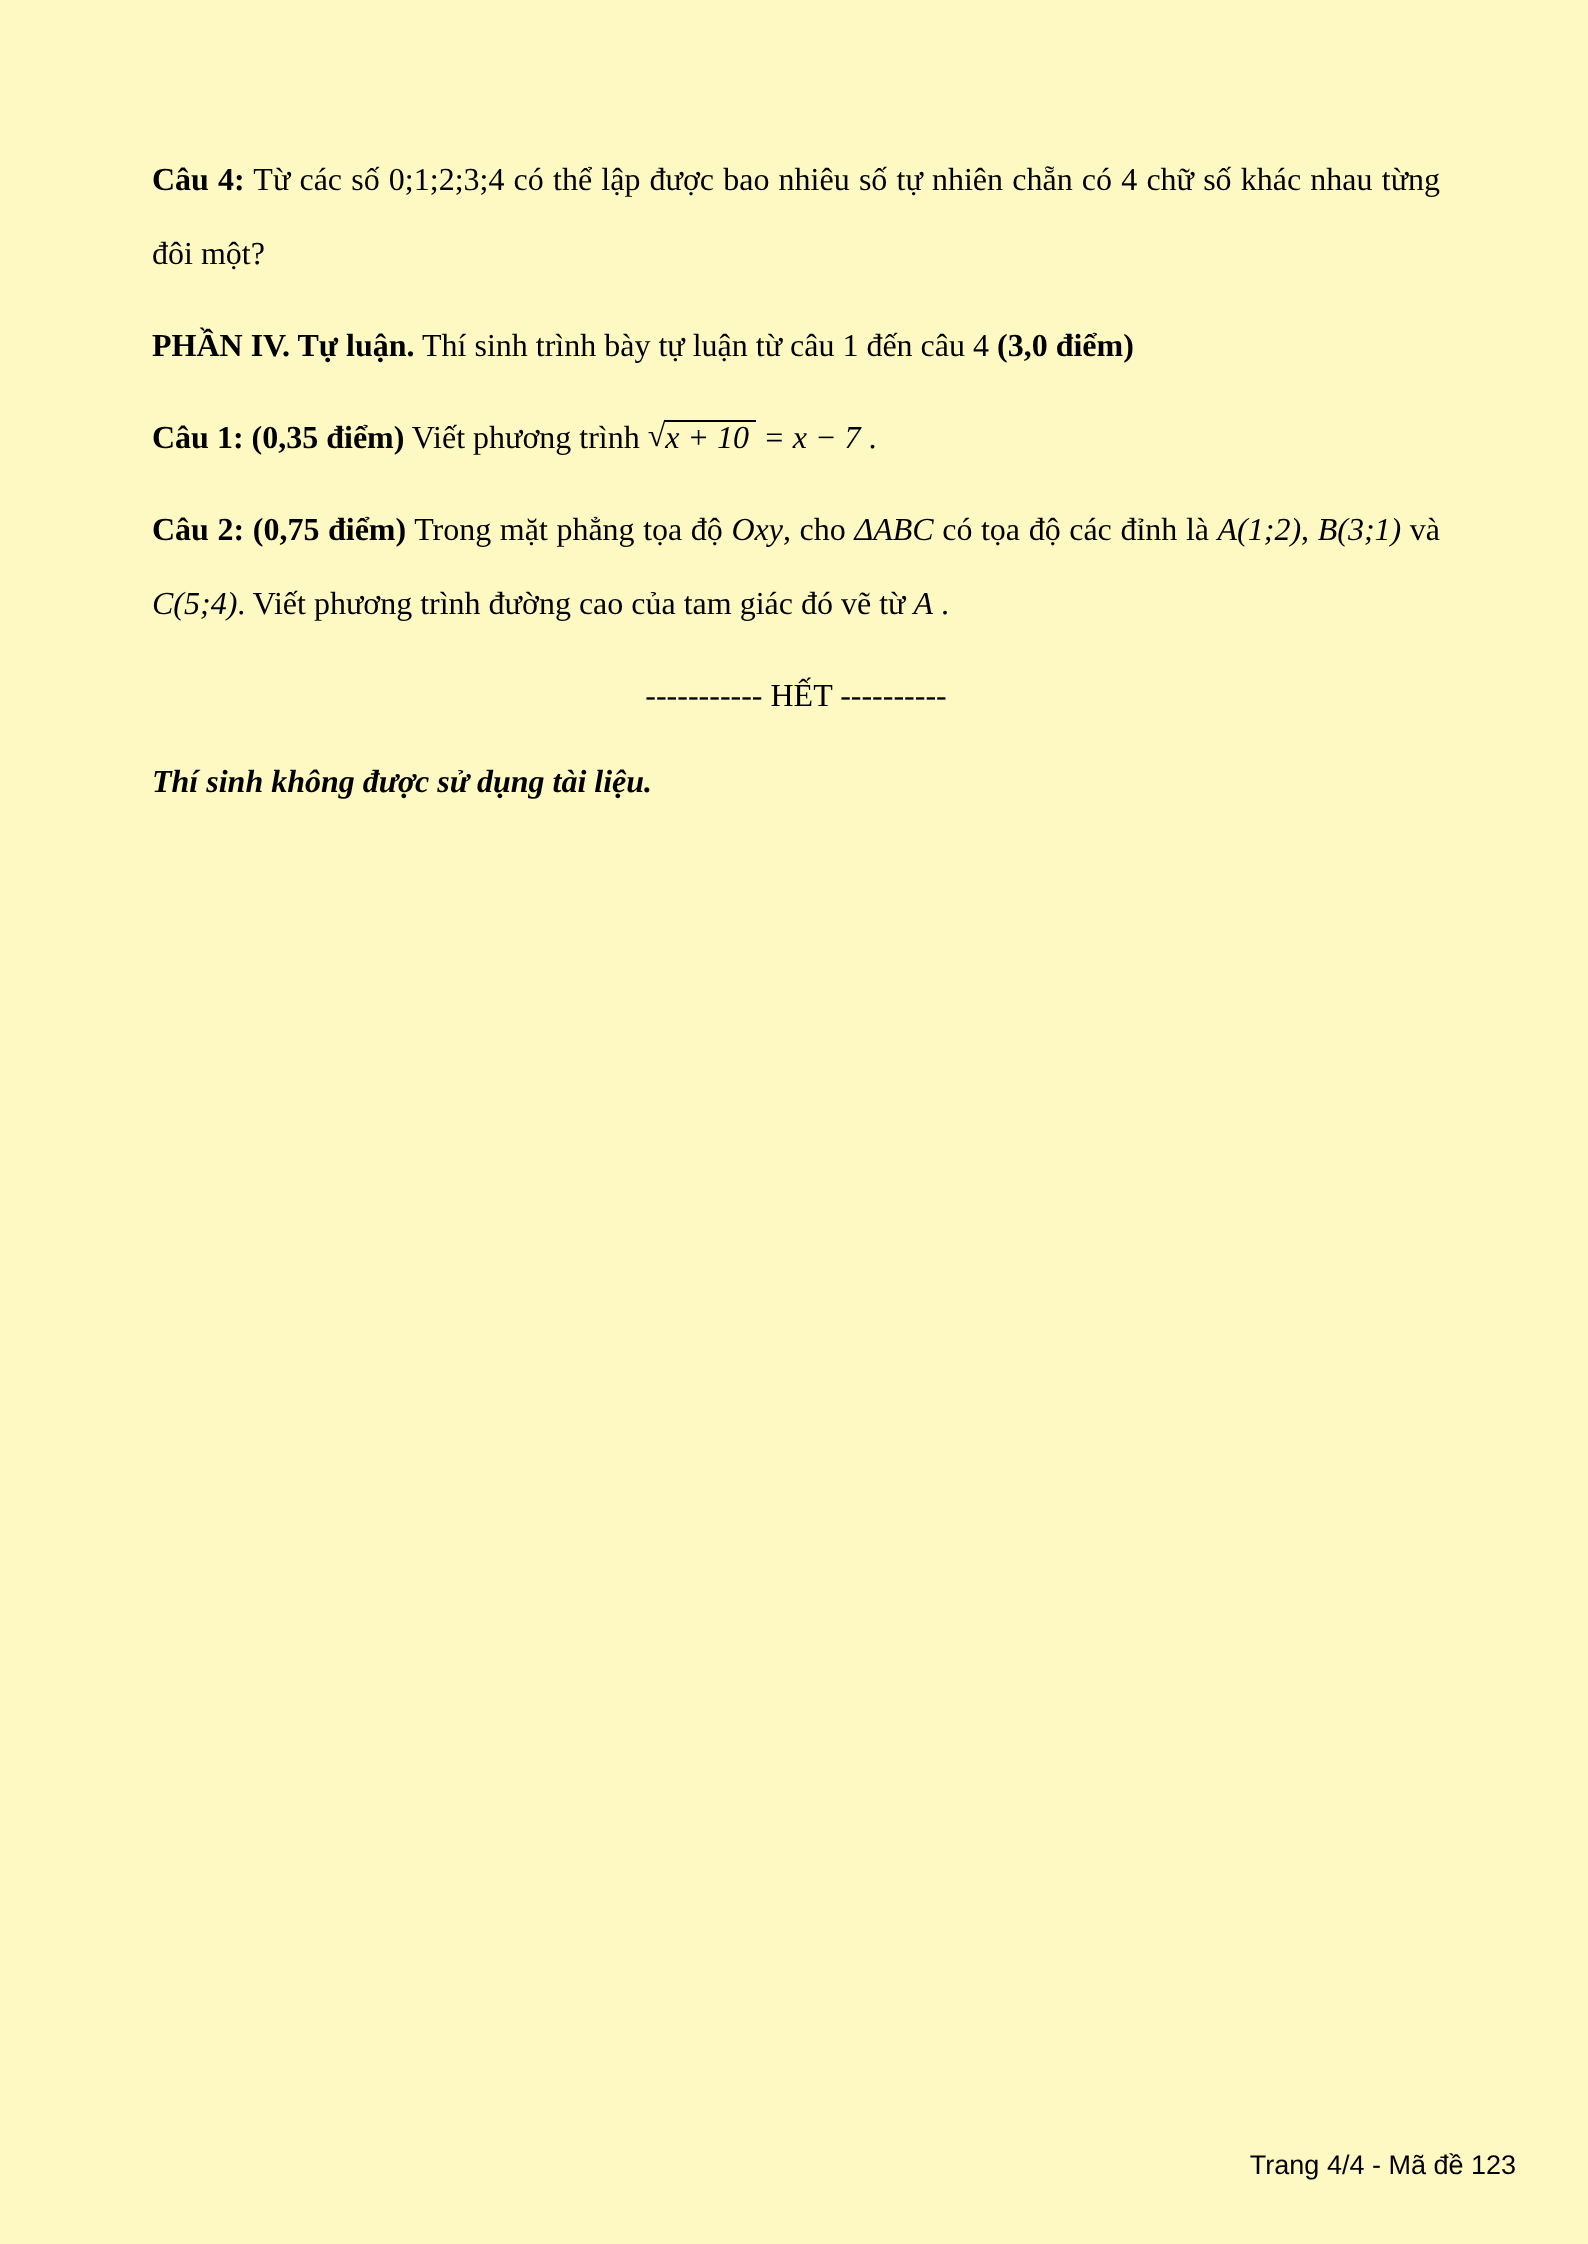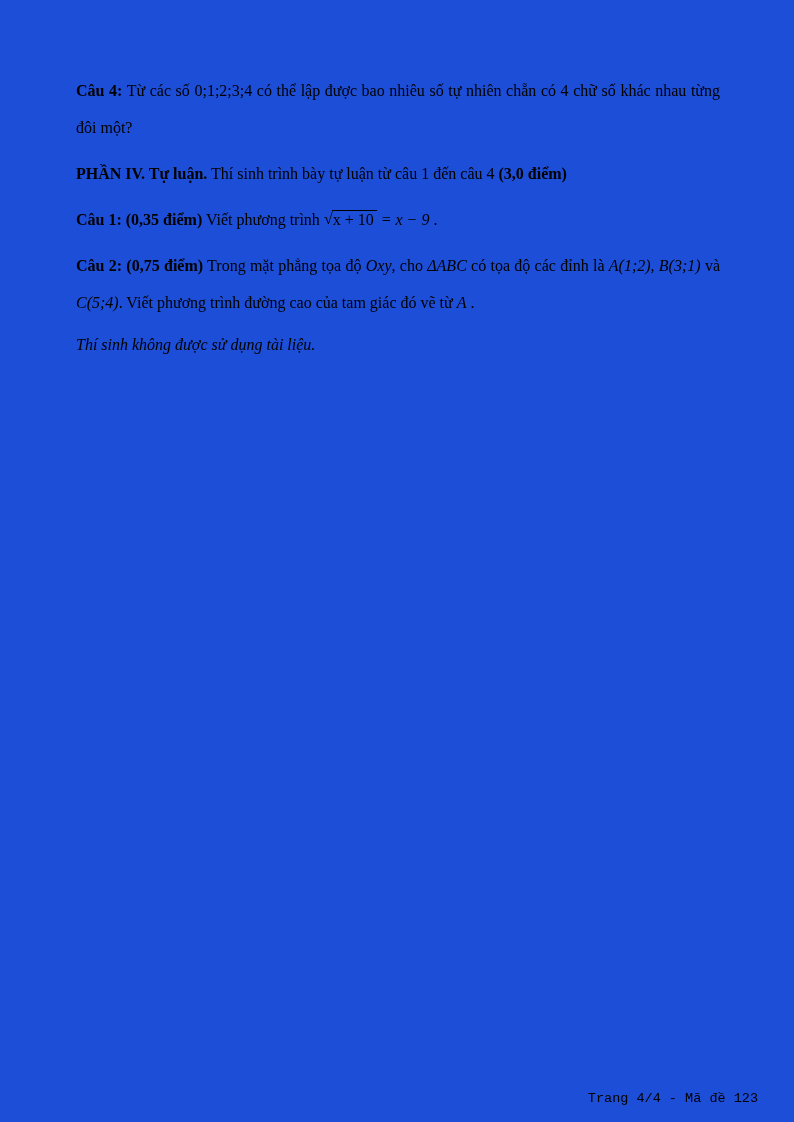--- a/index.html
+++ b/index.html
@@ -2,21 +2,21 @@
 <html><head>
 <meta charset="utf-8">
 <style>
   * { margin: 0; padding: 0; box-sizing: border-box; }
   html, body { background: #ffffff; }
   .page {
     position: relative;
     width: 794px;
     height: 1122px;
     margin: 0 auto;
-    background: #1d4ed8;
+    background: #fef9c3;
     color: #000000;
     font-family: "Liberation Serif", serif;
     font-size: 16px;
     overflow: hidden;
   }
   .content {
     position: absolute;
     left: 76px;
     right: 74px;
     top: 72px;
@@ -24,58 +24,61 @@
   p.para {
     line-height: 37px;
     margin: 0 0 9px 0;
     text-align: justify;
   }
   b.lbl { font-weight: bold; }
   .m { font-style: italic; }
   .sqrt { white-space: nowrap; }
   .sqrt-sign { font-style: normal; position: relative; top: -1px; }
   .radicand {
+    font-style: italic;
     border-top: 1px solid #000;
     padding: 0 3px 0 1px;
     margin-left: -1px;
   }
   p.center-line {
     text-align: center;
     line-height: 37px;
     margin: 4px 0 10px 0;
   }
   p.note {
     font-style: italic;
     line-height: 30px;
     margin: 0;
     text-align: left;
+    font-weight: bold;
   }
   .footer {
     position: absolute;
     right: 36px;
-    bottom: 16px;
+    bottom: 32px;
     font-size: 13.5px;
-    font-family: Liberation Mono, monospace;
+    font-family: Liberation Sans, sans-serif;
   }
 </style>
 </head>
 <body>
 
 <div class="page">
   <div class="content">
 
     <p class="para"><b class="lbl">Câu 4:</b><span> Từ các số 0;1;2;3;4 có thể lập được bao nhiêu số tự nhiên chẵn có 4 chữ số khác nhau từng đôi một?</span></p>
 
     <p class="para"><b class="lbl">PHẦN  IV. Tự luận.</b><span> Thí sinh trình bày tự luận từ câu 1 đến câu 4 </span><b class="lbl">(3,0 điểm)</b></p>
 
-    <p class="para"><b class="lbl">Câu 1:  (0,35 điểm)</b><span> Viết phương trình </span><span class="sqrt"><span class="sqrt-sign">√</span><span class="radicand">x + 10</span></span><span class="m"> = x − 9</span><span> .</span></p>
+    <p class="para"><b class="lbl">Câu 1:  (0,35 điểm)</b><span> Viết phương trình </span><span class="sqrt"><span class="sqrt-sign">√</span><span class="radicand">x + 10</span></span><span class="m"> = x − 7</span><span> .</span></p>
 
     <p class="para"><b class="lbl">Câu 2: (0,75 điểm)</b><span> Trong mặt phẳng tọa độ </span><span class="m">Oxy</span><span>, cho </span><span class="m">ΔABC</span><span> có tọa độ các đỉnh là </span><span class="m">A(1;2)</span><span>, </span><span class="m">B(3;1)</span><span> và </span><span class="m">C(5;4)</span><span>. Viết phương trình đường cao của tam giác đó vẽ từ </span><span class="m">A</span><span> .</span></p>
 
 
 
+    <p class="center-line">----------- HẾT ----------</p>
 
     <p class="note">Thí sinh không được sử dụng tài liệu.</p>
 
   </div>
 
   <div class="footer">Trang 4/4 - Mã đề 123</div>
 </div>
 
 </body></html>

